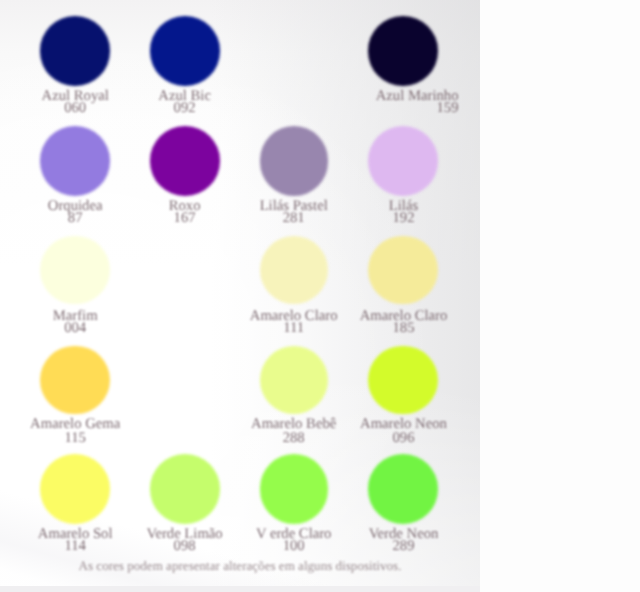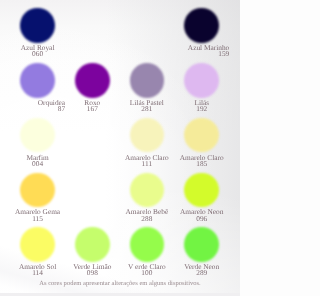--- a/index.html
+++ b/index.html
@@ -31,26 +31,31 @@
   <div class="sheen c"></div>
   <div class="sheen d"></div>
   <div class="sheen e"></div>
   <div class="bottomband"></div>
   <div class="grid" id="grid">
       <div class="cell" style="left: 10.1px; top: 8.2px;">
         <div class="dot" style="background: rgb(6, 17, 110);"></div>
         <div class="nm">Azul Royal</div>
         <div class="cd">060</div>
       </div>
+      <div class="cell" style="left: 64.8px; top: 8.2px;">
+        <div class="dot" style="background: rgb(4, 23, 140);"></div>
+        <div class="nm">Azul Bic</div>
+        <div class="cd">092</div>
+      </div>
       <div class="cell" style="left: 174.25px; top: 8.2px; text-align: right;">
         <div class="dot" style="background: rgb(10, 3, 46);"></div>
         <div class="nm">Azul Marinho</div>
         <div class="cd">159</div>
       </div>
-      <div class="cell" style="left: 10.1px; top: 63px; text-align: right;">
+      <div class="cell" style="left: 10.1px; top: 63px;">
         <div class="dot" style="background: rgb(147, 123, 224);"></div>
         <div class="nm">Orquidea</div>
         <div class="cd">87</div>
       </div>
       <div class="cell" style="left: 64.8px; top: 63px;">
         <div class="dot" style="background: rgb(124, 3, 158);"></div>
         <div class="nm">Roxo</div>
         <div class="cd">167</div>
       </div>
       <div class="cell" style="left: 119.35px; top: 63px;">

